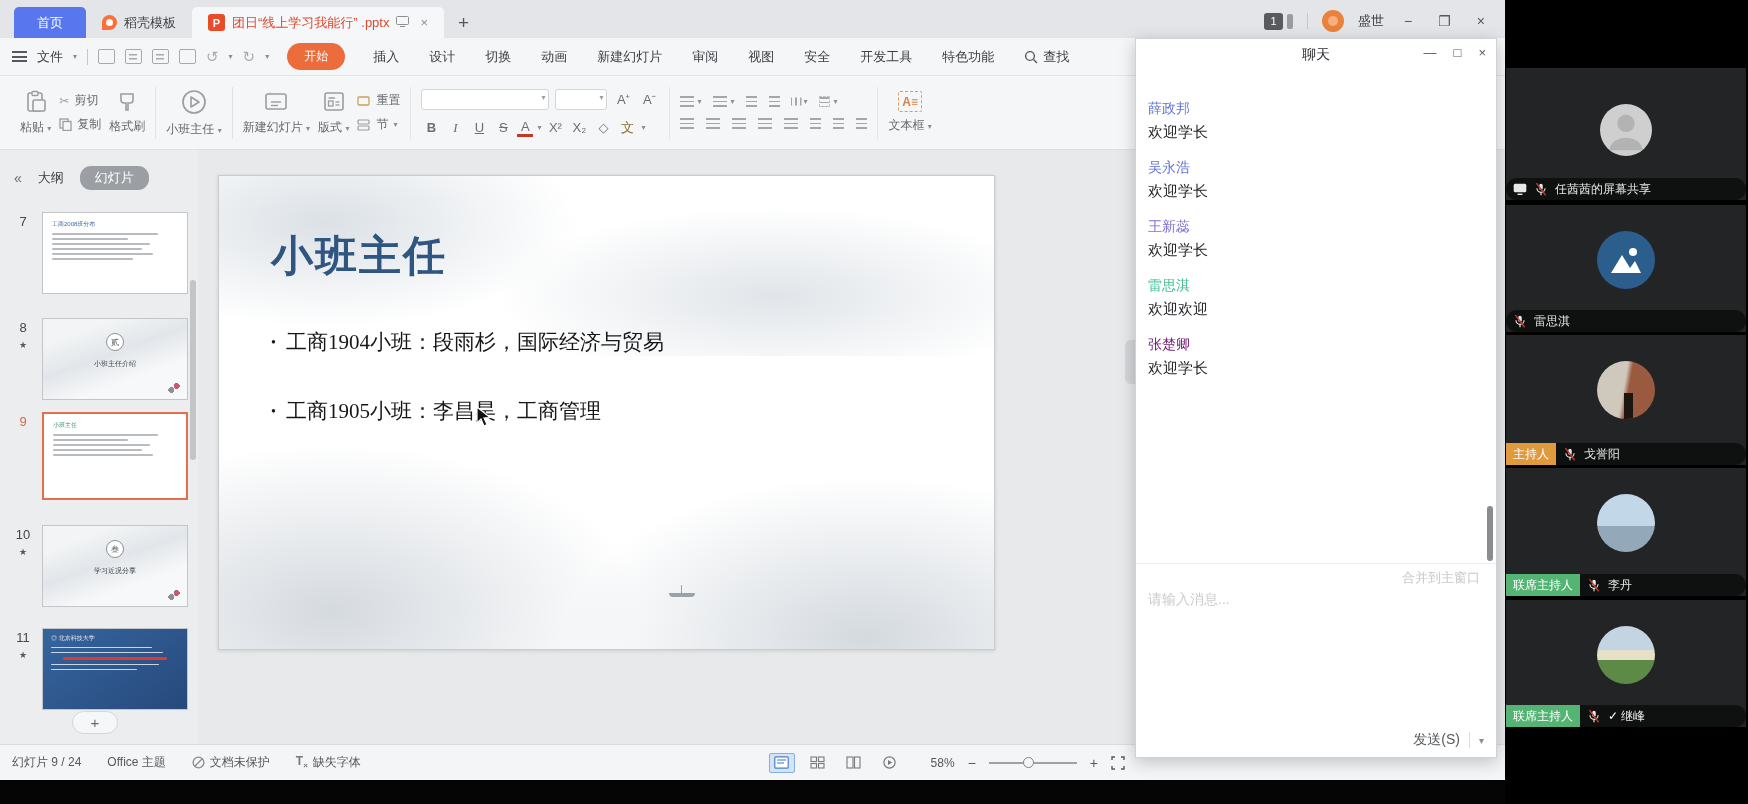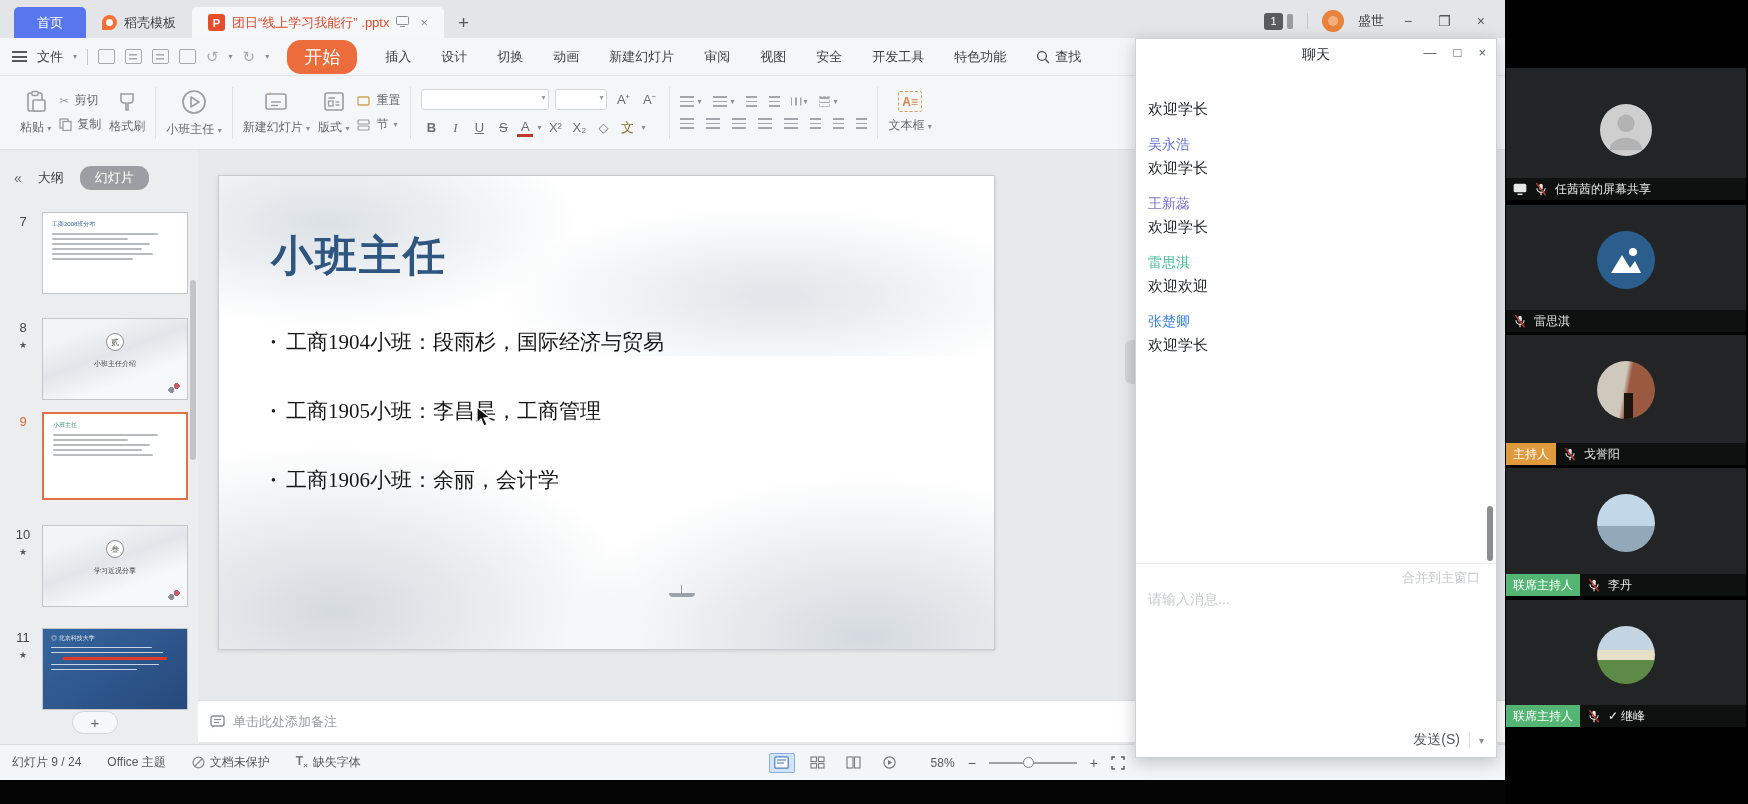--- a/index.html
+++ b/index.html
@@ -40,21 +40,21 @@
   .menubar { position:absolute; left:0; top:38px; width:1505px; height:38px; background:#f5f6f8;
              border-bottom:1px solid #e4e5e8; display:flex; align-items:center; padding:0 12px; gap:10px; }
   .hamb { width:15px; height:11px; border-top:2px solid #55585c; border-bottom:2px solid #55585c; position:relative; }
   .hamb::after { content:""; position:absolute; left:0; top:2.5px; width:100%; height:2px; background:#55585c; }
   .menu-file { font-size:13px; color:#3c3f43; }
   .caret { font-size:8px; color:#8b8e92; }
   .qa-ic { width:17px; height:15px; border:1.5px solid #a6a9ad; border-radius:2px; }
   .qa-ic.lined { background:linear-gradient(#a6a9ad 0 0) 3px 4px/8px 1.5px no-repeat,
                  linear-gradient(#a6a9ad 0 0) 3px 8px/8px 1.5px no-repeat; }
   .undo { font-size:15px; color:#a9acb0; }
-  .start-pill { background:#ed6c3c; color:#fff; font-size:18px; padding:5px 17px; border-radius:14px; margin-left:8px; }
+  .start-pill { background:#ed6c3c; color:#fff; font-size:12px; padding:5px 17px; border-radius:14px; margin-left:8px; }
   .menu-items { display:flex; gap:30px; margin-left:18px; }
   .menu-item { font-size:13px; color:#3c3f43; white-space:nowrap; }
   .search-box { display:flex; align-items:center; gap:5px; margin-left:20px; font-size:13px; color:#3c3f43; }
 
   
   .ribbon { position:absolute; left:0; top:76px; width:1505px; height:74px; background:#f5f6f8;
             border-bottom:1px solid #dddfe2; display:flex; align-items:center; padding:0 10px; }
   .rgroup { display:flex; align-items:center; gap:8px; padding:0 10px; height:62px; }
   .rsep { width:1px; height:52px; background:#e1e2e5; }
   .rbig { display:flex; flex-direction:column; align-items:center; justify-content:center; gap:5px;
@@ -165,21 +165,21 @@
   .meet { position:absolute; left:1505px; top:0; width:243px; height:804px; background:#000; }
   .tile { position:absolute; left:1px; width:240px; background:#232425; overflow:hidden; }
   .p-avatar { position:absolute; left:50%; transform:translateX(-50%); border-radius:50%; overflow:hidden; }
   .av-person { background:#cfcfcf; }
   .av-logo { background:#2b5d8d; display:flex; align-items:center; justify-content:center; }
   .av-photo-rust { background:linear-gradient(100deg,#cfc8bd 0 46%, #9a5a40 54%); }
   .av-photo-rust::after { content:""; position:absolute; left:46%; top:55%; width:9px; height:26px; background:#1d150f; }
   .av-photo-pier { background:linear-gradient(#c2d8e9 0 55%, #93a9ba 55% 100%); }
   .av-photo-lawn { background:linear-gradient(#c3d5e2 0 42%, #e6e0c8 42% 58%, #5d8a46 58% 100%); }
   .p-label { position:absolute; left:0; right:0; bottom:0; height:22px; background:rgba(10,10,10,.78);
-             display:flex; align-items:center; gap:7px; font-size:12px; color:#e6e6e6; }
+             display:flex; align-items:center; gap:7px; font-size:12px; color:#e6e6e6;border-radius:11px; }
   .p-badge { height:22px; display:flex; align-items:center; padding:0 7px; color:#fff; font-size:12px; white-space:nowrap; }
   .p-name { white-space:nowrap; }
   .pad-l { padding-left:7px; }
   .check { color:#fff; font-size:12px; margin-right:-4px; }
 </style>
 </head>
 <body>
 
 <div class="app">
 
@@ -473,34 +473,24 @@
       <div class="canvas">
         <div class="wash wash1"></div>
         <div class="wash wash2"></div>
         <div class="wash wash3"></div>
         <div class="wash wash4"></div>
         <div class="boat"></div>
         <div class="slide-title">小班主任</div>
         <div class="bullets" id="bullets">
             <div class="bullet"><span class="dot">•</span>工商1904小班：段雨杉，国际经济与贸易</div>
             <div class="bullet"><span class="dot">•</span>工商1905小班：李昌昊，工商管理</div>
-            <div class="bullet"><span class="dot">•</span>工商1906小班：余丽，会计学</div>
           </div>
         <svg class="cursor" width="16" height="22" viewBox="0 0 16 22">
           <path d="M1 1l0 16 4-4 3 7 3-1.4-3-6.6 6-0.5z" fill="#111" stroke="#fff" stroke-width="1.2"></path>
         </svg>
-      </div>
-      <div class="notesbar">
-        <svg width="15" height="14" viewBox="0 0 15 14">
-            <rect x="1" y="1" width="13" height="10" rx="2" fill="none" stroke="#8a8d91" stroke-width="1.4"></rect>
-            <line x1="4" y1="4.5" x2="11" y2="4.5" stroke="#8a8d91" stroke-width="1.2"></line>
-            <line x1="4" y1="7.5" x2="9" y2="7.5" stroke="#8a8d91" stroke-width="1.2"></line>
-            <path d="M4 11l-1.5 2.5V11z" fill="#8a8d91"></path>
-          </svg>
-        <span class="notes-text">单击此处添加备注</span>
       </div>
     </div>
 
     <div class="statusbar">
       <div class="st-left">
         <span class="st-item">幻灯片 9 / 24</span>
         <span class="st-item">Office 主题</span>
         <span class="st-item">
           <svg width="13" height="13" viewBox="0 0 13 13">
               <circle cx="6.5" cy="6.5" r="5.4" fill="none" stroke="#8a8d91" stroke-width="1.3"></circle>
@@ -564,36 +554,37 @@
       <span class="chat-ctrl">
         <span>—</span>
         <span>□</span>
         <span>×</span>
       </span>
     </div>
     <div class="chat-msgs" id="chat-msgs">
         <div class="msg">
    </div>
         <div class="msg">
+     <div class="msg-name" style="color:#6173d6">薛政邦</div>
      <div class="msg-text">欢迎学长</div>
    </div>
         <div class="msg">
      <div class="msg-name" style="color:#6173d6">吴永浩</div>
      <div class="msg-text">欢迎学长</div>
    </div>
         <div class="msg">
      <div class="msg-name" style="color:#7b6fd6">王新蕊</div>
      <div class="msg-text">欢迎学长</div>
    </div>
         <div class="msg">
      <div class="msg-name" style="color:#3fbf95">雷思淇</div>
      <div class="msg-text">欢迎欢迎</div>
    </div>
         <div class="msg">
-     <div class="msg-name" style="color:#3b82f6">张楚卿</div>
+     <div class="msg-name" style="color:#701a75">张楚卿</div>
      <div class="msg-text">欢迎学长</div>
    </div>
       </div>
     <div class="chat-div"></div>
     <div class="merge">合并到主窗口</div>
     <div class="chat-input">请输入消息...</div>
     <div class="send-row">
       <span class="send-label">发送(S)</span>
       <span class="send-sep"></span>
       <span class="caret" style="font-size:10px">▾</span>

